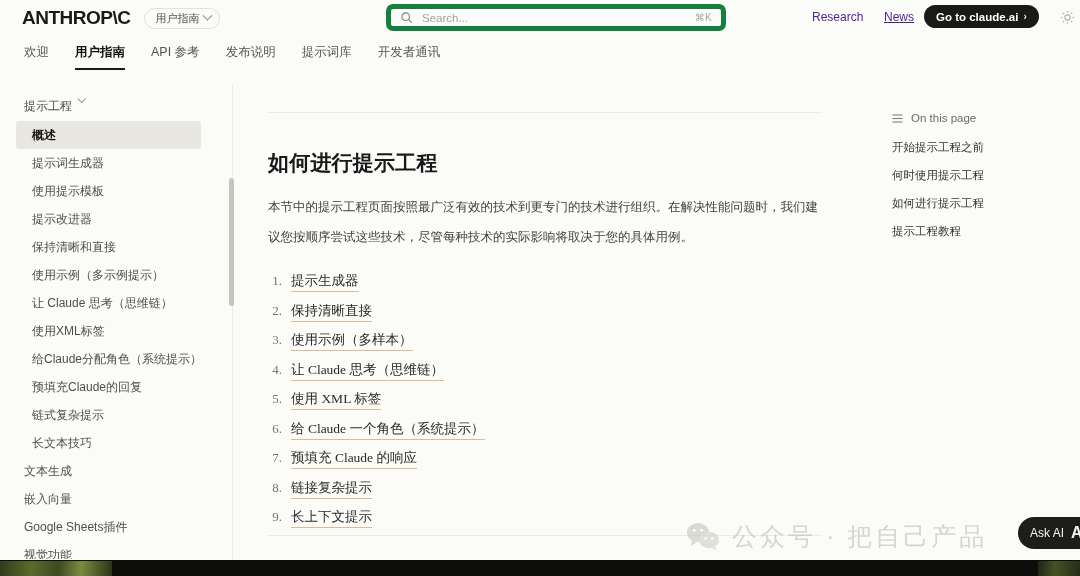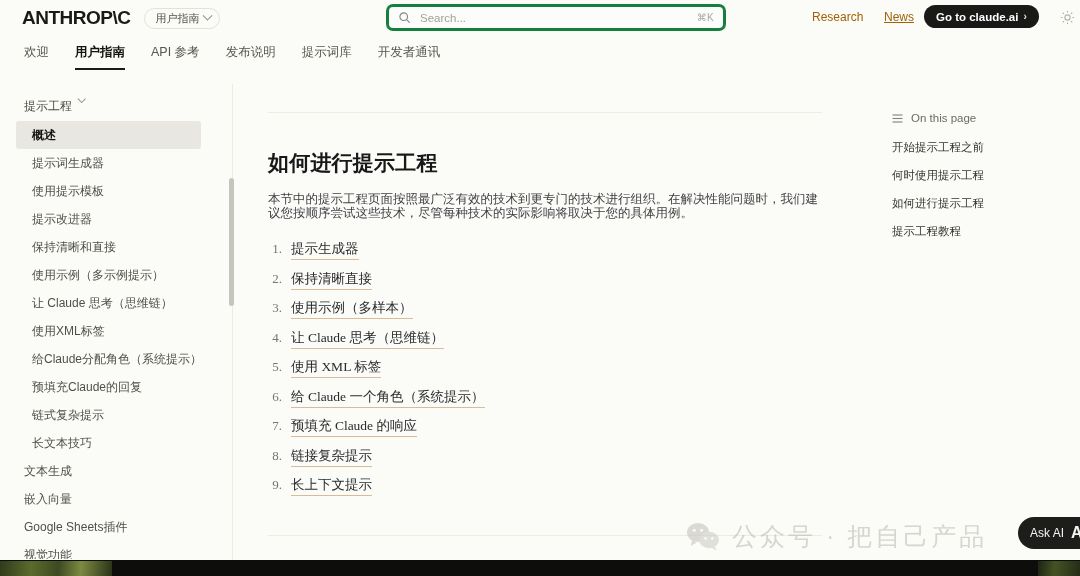--- a/index.html
+++ b/index.html
@@ -46,21 +46,21 @@
     display: inline-block;
     width: 7px; height: 7px;
     border-right: 1.2px solid #8c8b83;
     border-bottom: 1.2px solid #8c8b83;
     transform: rotate(45deg) translate(-2px,-2px);
   }
 
   .search-box {
     position: absolute; left: 386px; top: 4px;
     width: 340px; height: 27px;
-    border: 3px solid #15803d;
+    border: 5px solid #15803d;
     border-radius: 7px;
     background: #fcfcfa;
     display: flex; align-items: center;
     padding: 0 9px;
   }
   .search-ic { width: 13px; height: 13px; flex: 0 0 13px; }
   .search-ph {
     margin-left: 9px;
     font-size: 11.5px;
     color: #a3a199;
@@ -68,21 +68,21 @@
   }
   .search-kbd {
     font-size: 10px;
     color: #a9a79e;
     letter-spacing: 0.3px;
   }
 
   .hdr-link {
     position: absolute; top: 10px;
     font-size: 12px;
-    color: #a16207;
+    color: #4c1d95;
   }
   #lnk-research { left: 812px; }
   #lnk-news { left: 884px; text-decoration: underline; }
 
   .cta {
     position: absolute; left: 924px; top: 5px;
     height: 23px; padding: 0 12px;
     display: flex; align-items: center; gap: 5px;
     background: #191917;
     color: #ffffff;
@@ -195,21 +195,21 @@
     font-size: 21px;
     font-weight: 700;
     color: #18181a;
     letter-spacing: 0.2px;
     font-family: "Liberation Sans", sans-serif;
   }
   .lede {
     margin-top: 15px;
     width: 550px;
     font-size: 12.5px;
-    line-height: 14px;
+    line-height: 30px;
     color: #3f3f43;
     font-family: "Liberation Serif", serif;
   }
   .olist {
     margin-top: 20px;
     list-style: none;
   }
   .oitem {
     display: flex;
     align-items: baseline;

